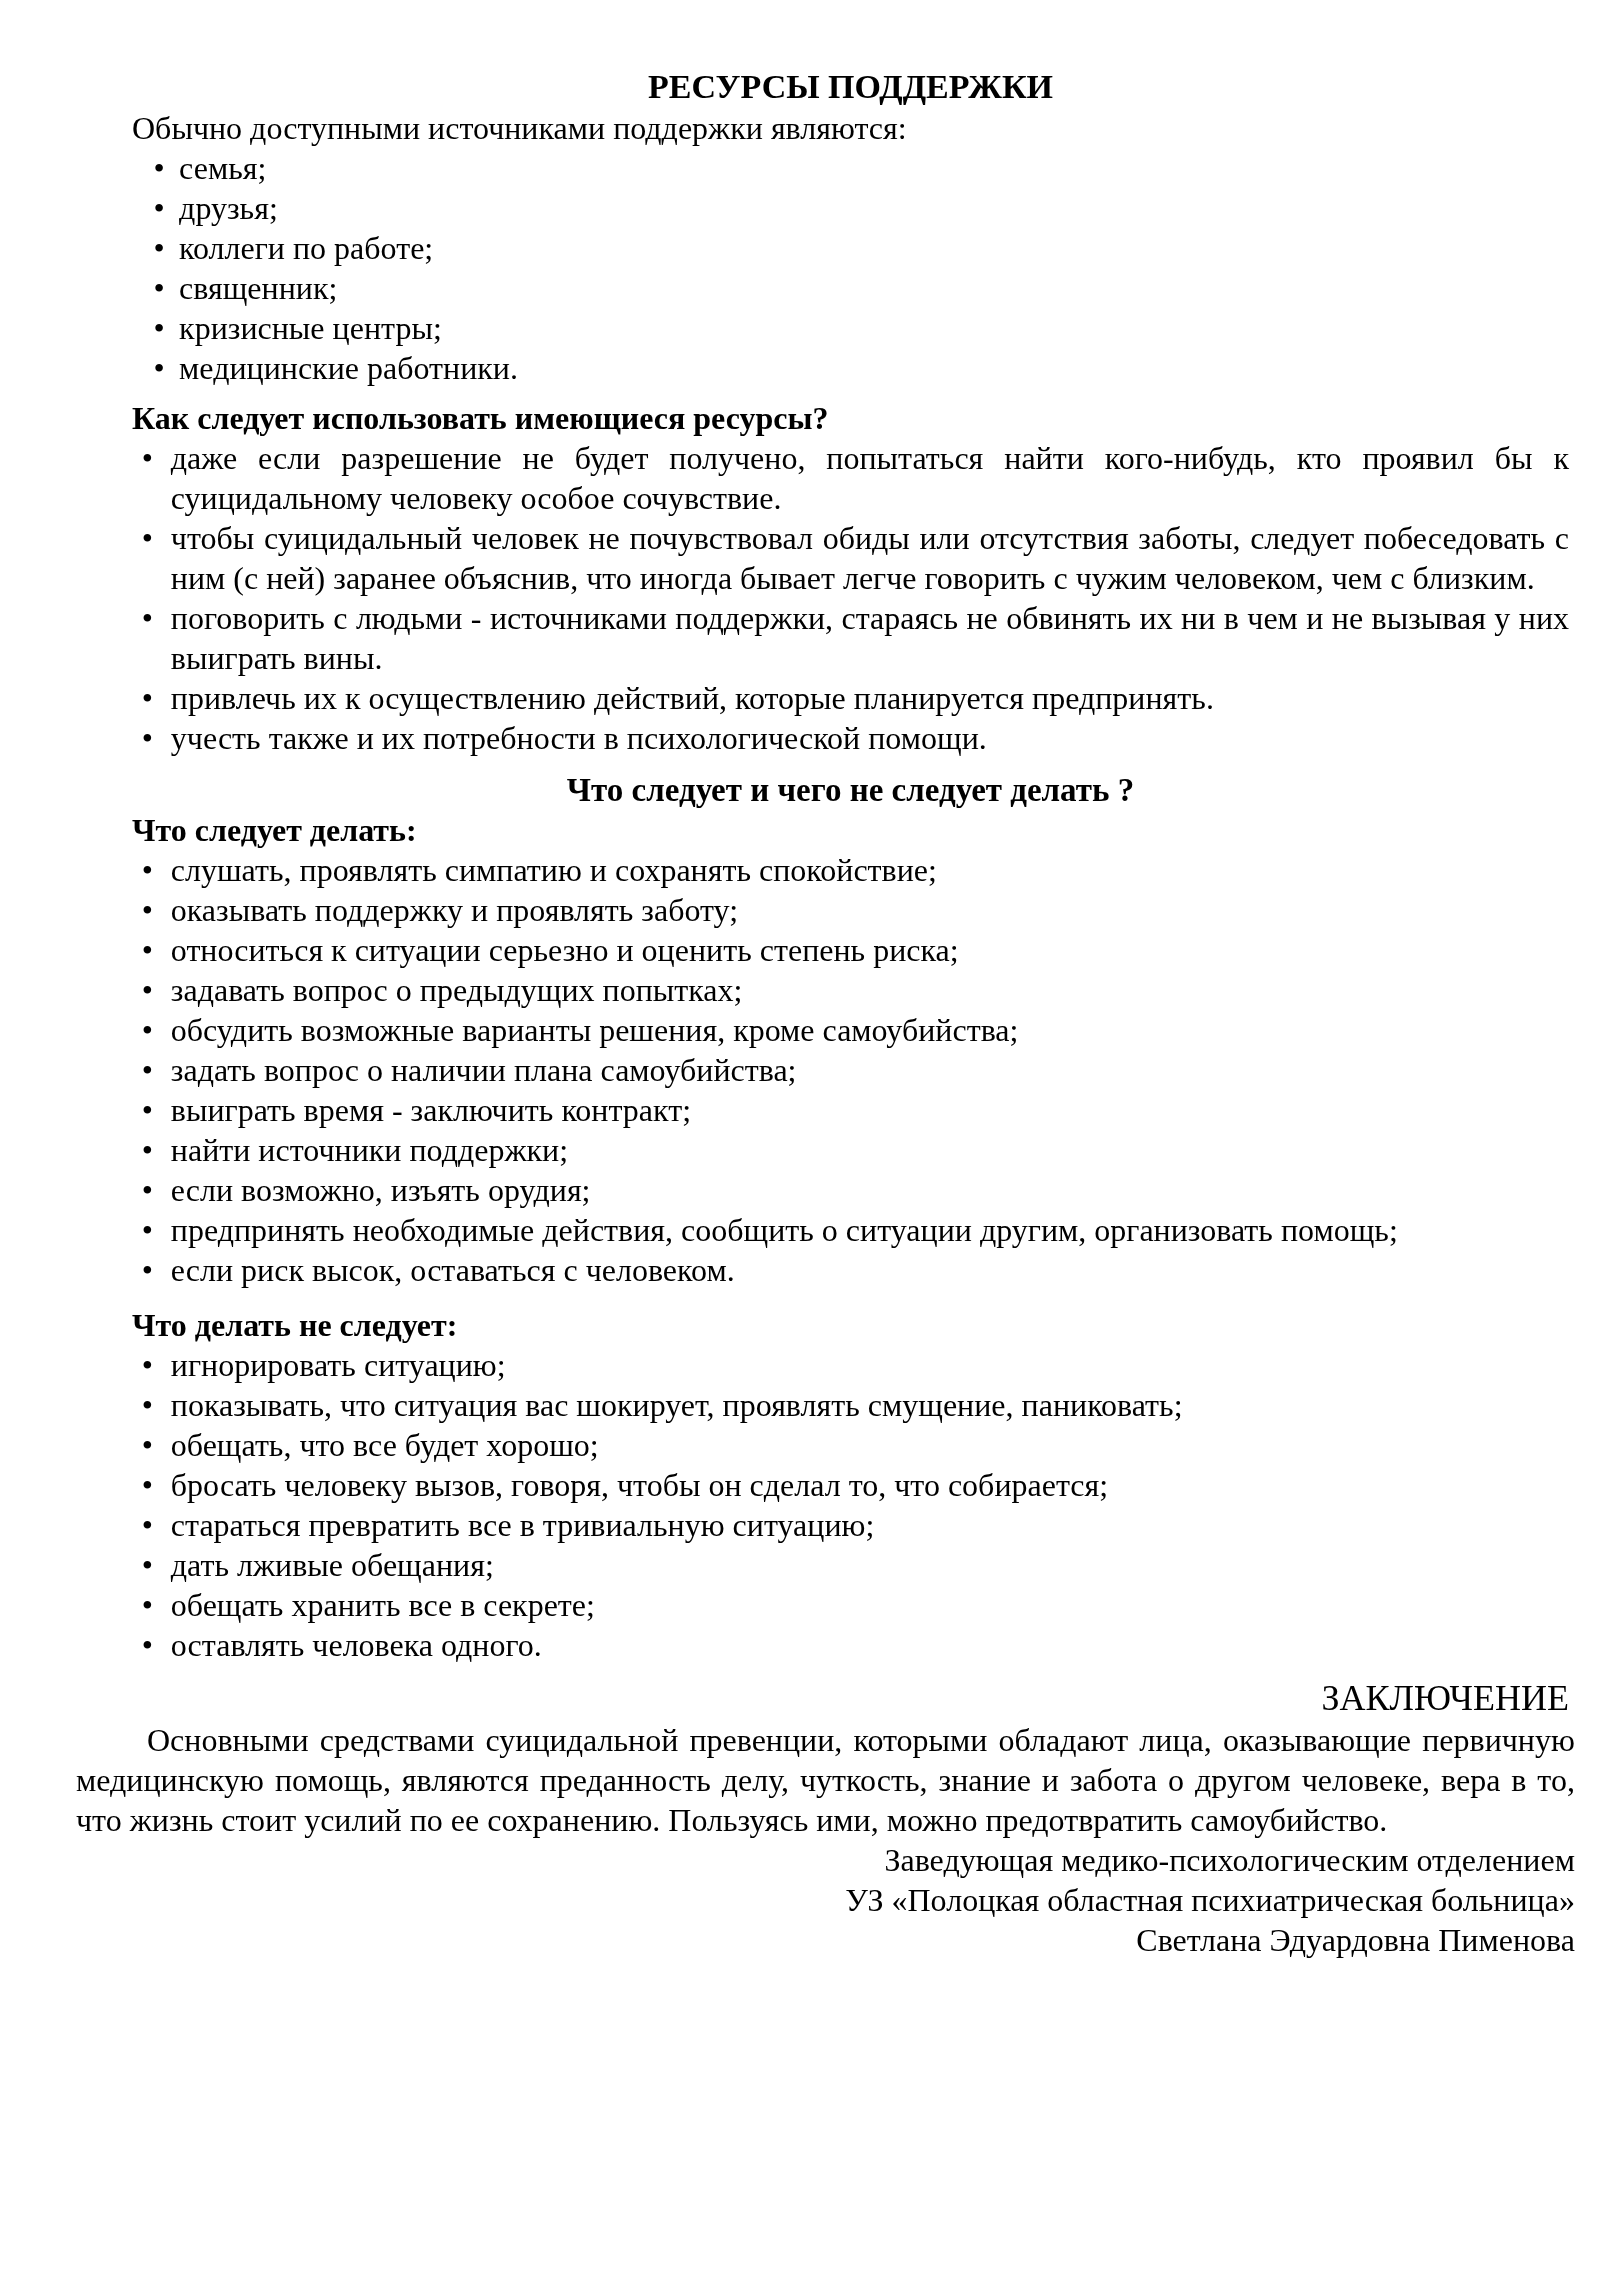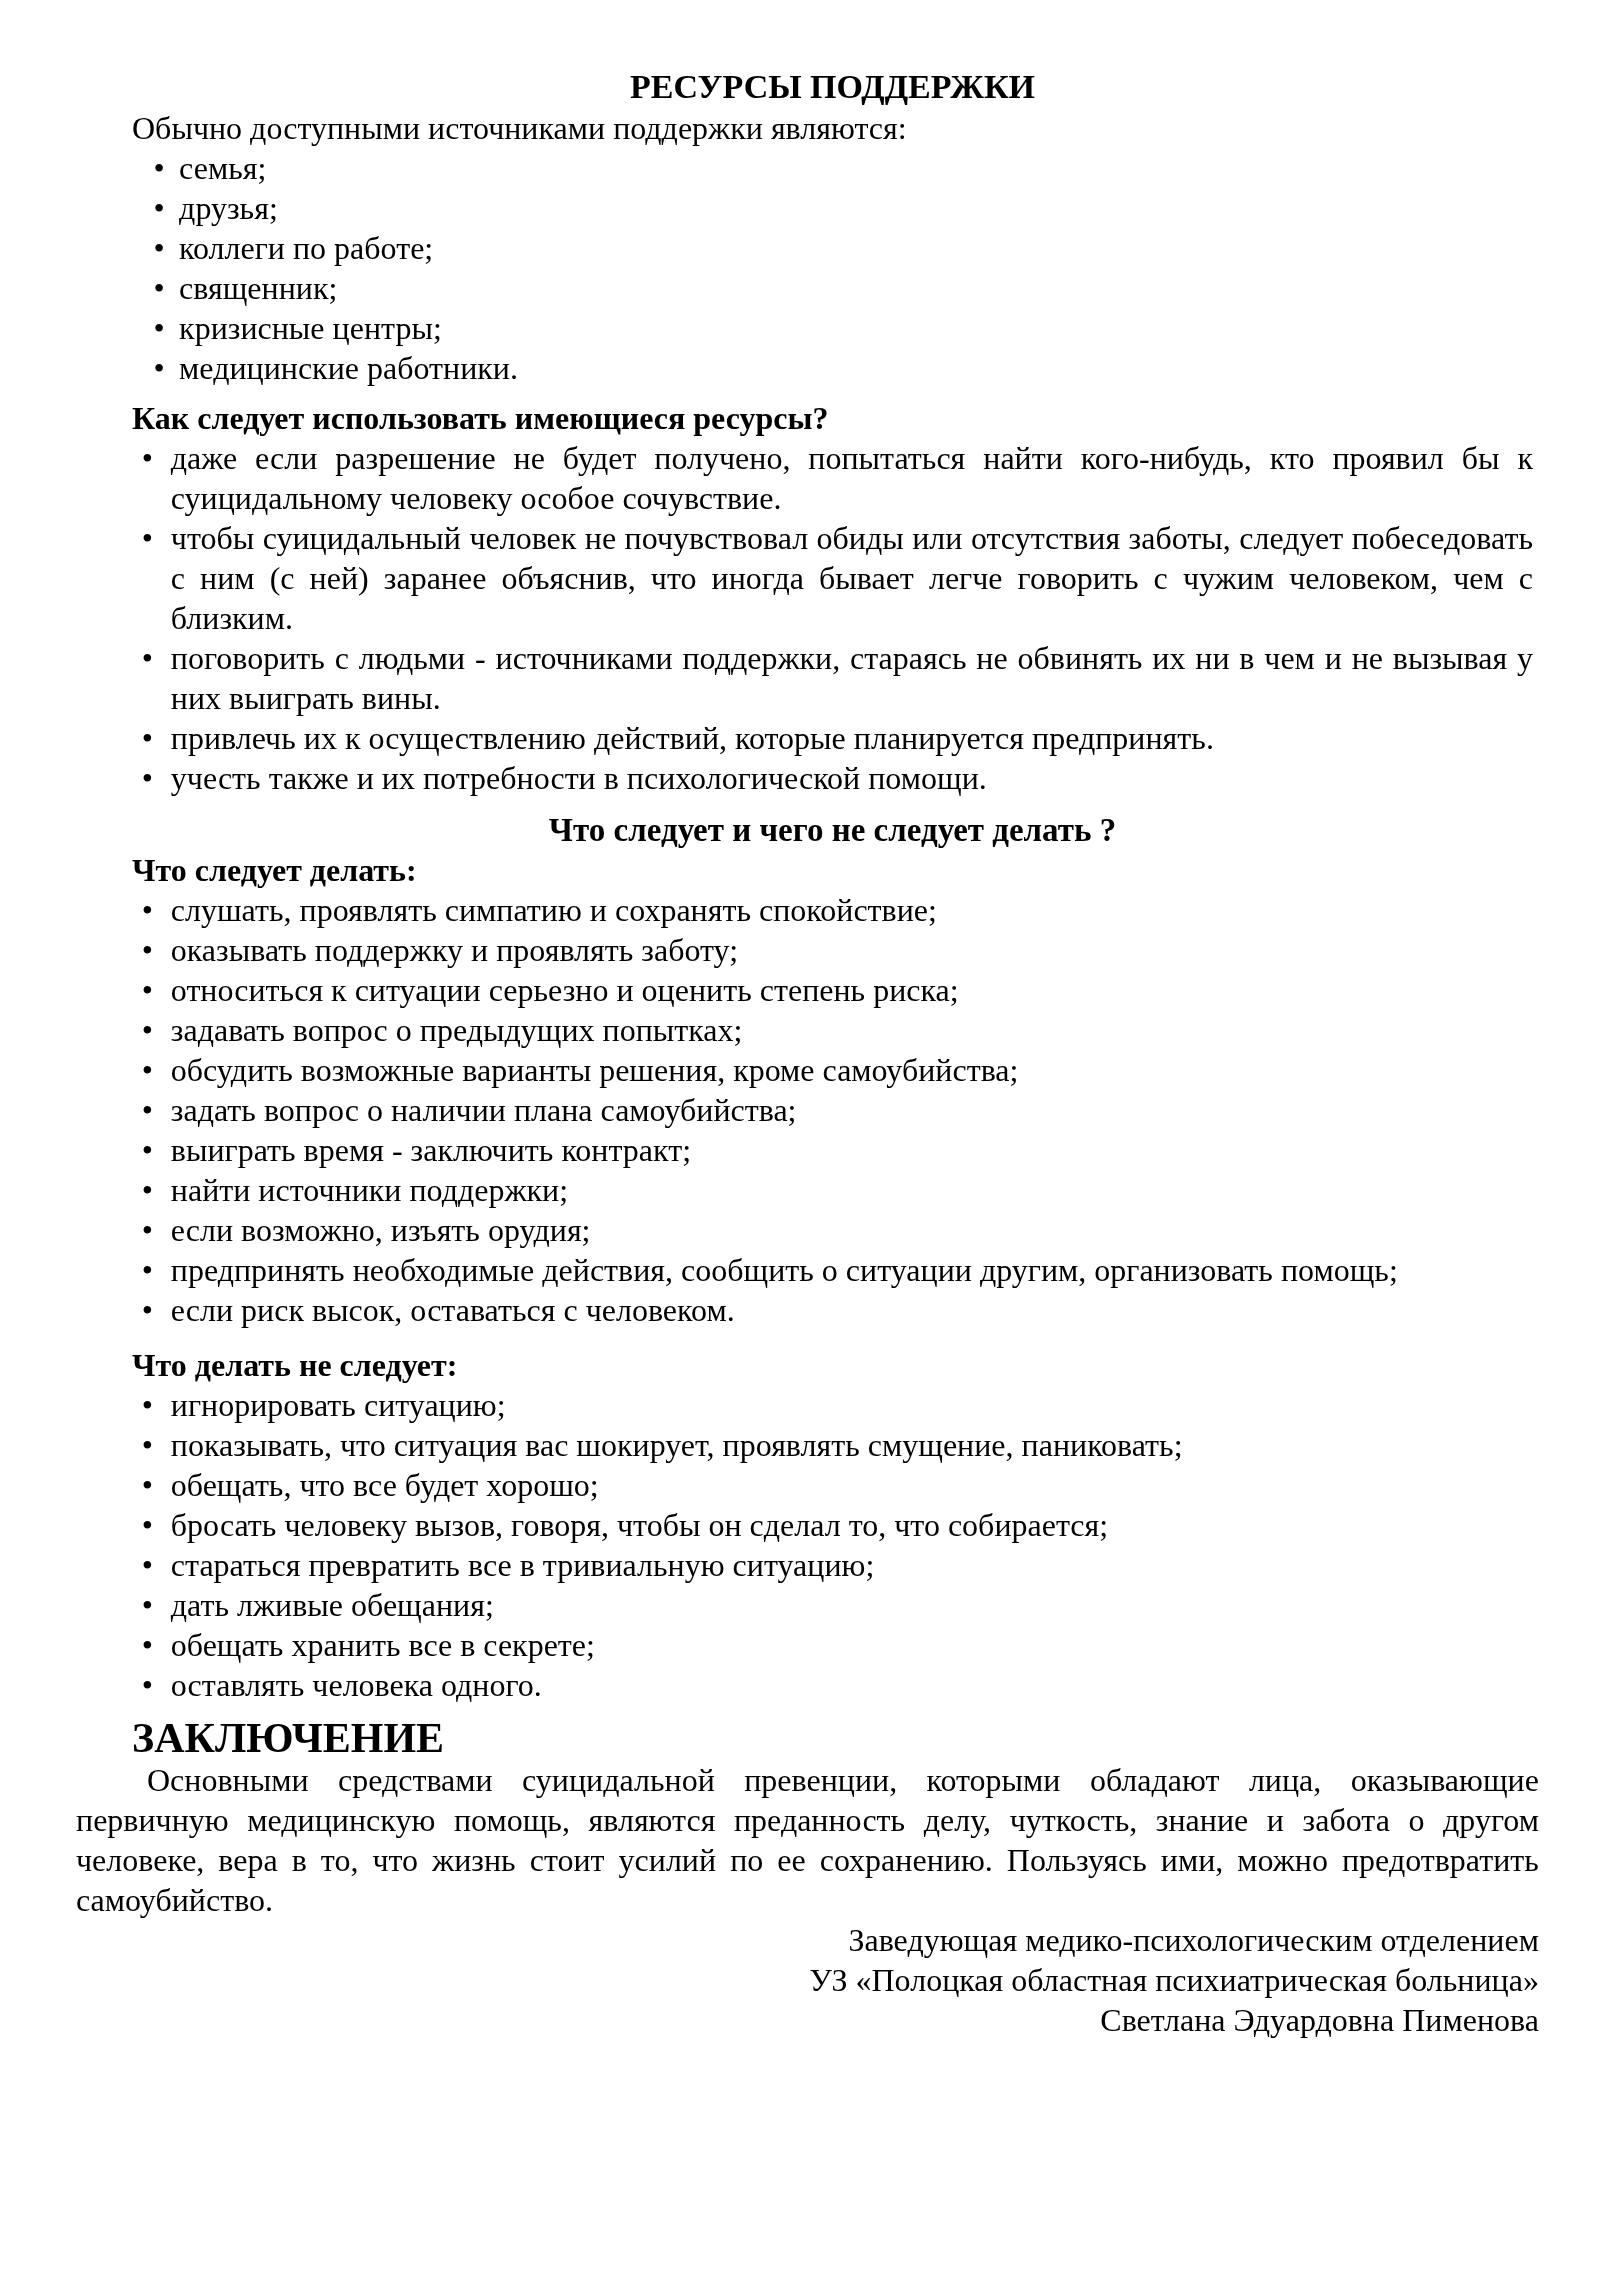--- a/index.html
+++ b/index.html
@@ -13,21 +13,21 @@
     color: #000000;
     font-family: "Liberation Serif", "DejaVu Serif", serif;
     font-size: 32px;
     line-height: 40px;
     overflow: hidden;
   }
   .page {
     box-sizing: border-box;
     width: 1621px;
     height: 2292px;
-    padding: 65px 88px 0 132px;
+    padding: 65px 52px 0 132px;
     background: #ffffff;
   }
   .doc-title {
     margin: 0;
     text-align: center;
     font-weight: bold;
     font-size: 34px;
     line-height: 43px;
   }
   .intro {
@@ -80,23 +80,23 @@
   .dos-head {
     margin: 0;
     font-weight: bold;
   }
   .donts-head {
     margin: 15.7px 0 0 0;
     font-weight: bold;
   }
   .conclusion-head {
     margin: 11.8px 0 0 0;
-    text-align: left;
-    font-weight: bold;
-    font-size: 42px;
+    text-align: right;
+    font-weight: normal;
+    font-size: 36px;
     line-height: 43px;
   }
   .conclusion-wrap {
     margin-left: -56px;
     margin-right: -5.9px;
   }
   .conclusion-para {
     margin: 0;
     text-align: justify;
     text-indent: 71px;

